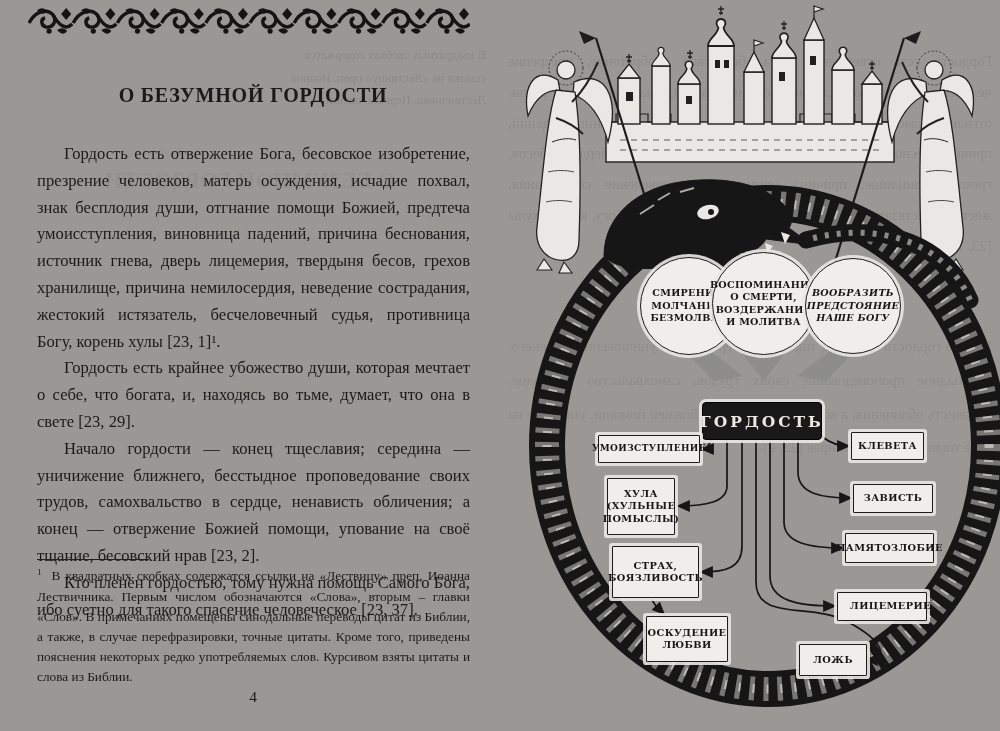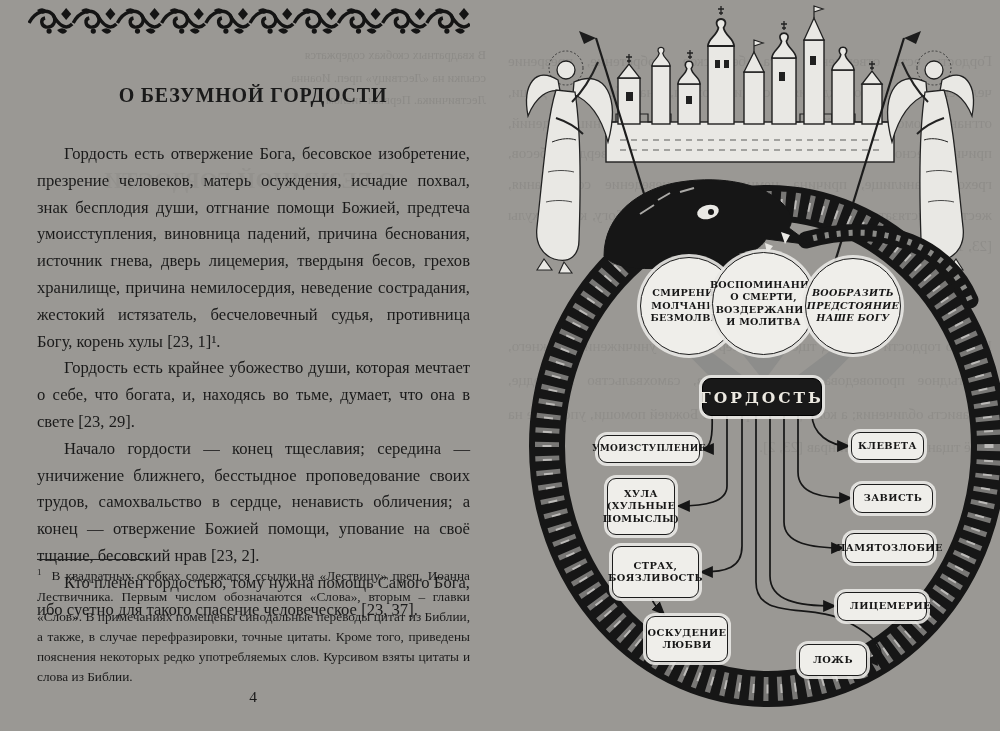--- a/index.html
+++ b/index.html
@@ -31,23 +31,23 @@
   .bleed.r1{left:8px;top:46px;width:484px;height:250px;opacity:.26;font-size:15px;line-height:2.05;text-align:justify;}
   .bleed.r2{left:8px;top:330px;width:484px;height:370px;opacity:.24;font-size:15px;line-height:2.25;text-align:justify;}
 
   
   .art{position:absolute;left:0;top:0;width:500px;height:731px;z-index:2;}
   .node{position:absolute;z-index:3;display:flex;align-items:center;justify-content:center;
         text-align:center;background:#efeeea;border:1.5px solid #1c1c1c;
         font-family:"DejaVu Serif",serif;font-weight:700;color:#161616;
         white-space:pre-line;box-shadow:0 0 0 3px rgba(233,232,228,.9);}
   .circle{border-radius:50%;font-size:9.6px;line-height:1.3;letter-spacing:.3px;}
-  .dbox{border-radius:9px;font-size:9.8px;line-height:1.25;letter-spacing:.4px;padding:2px 4px;box-sizing:border-box;}
-  .center-box{background:#191919;color:#ece9e1;font-size:15.5px;letter-spacing:3px;border-radius:9px;
-        border:1.5px solid #000;box-shadow:0 0 0 3px rgba(233,232,228,.9);}
+  .dbox{border-radius:1px;font-size:9.8px;line-height:1.25;letter-spacing:.4px;padding:2px 4px;box-sizing:border-box;}
+  .center-box{background:#191919;color:#ece9e1;font-size:15.5px;letter-spacing:3px;border-radius:4px;
+        border:1.5px solid #000;box-shadow:0 0 0 3px rgba(233,232,228,.9);margin-top:24px;}
 </style>
 </head>
 <body>
 
 <div id="book">
 
   <div class="page" id="page-left">
 
     <div class="bleed b1">В квадратных скобках содержатся ссылки на «Лествицу» преп. Иоанна Лествичника. Первым числом обозначаются «Слова», вторым – главки «Слов». В примечаниях помещены синодальные переводы цитат из Библии, а также, в случае перефразировки, точные цитаты. Кроме того, приведены пояснения некоторых редко употребляемых слов. Курсивом взяты цитаты и слова из Библии.</div>
     <div class="bleed b2">О БЕЗУМНОЙ ГОРДОСТИ</div>

